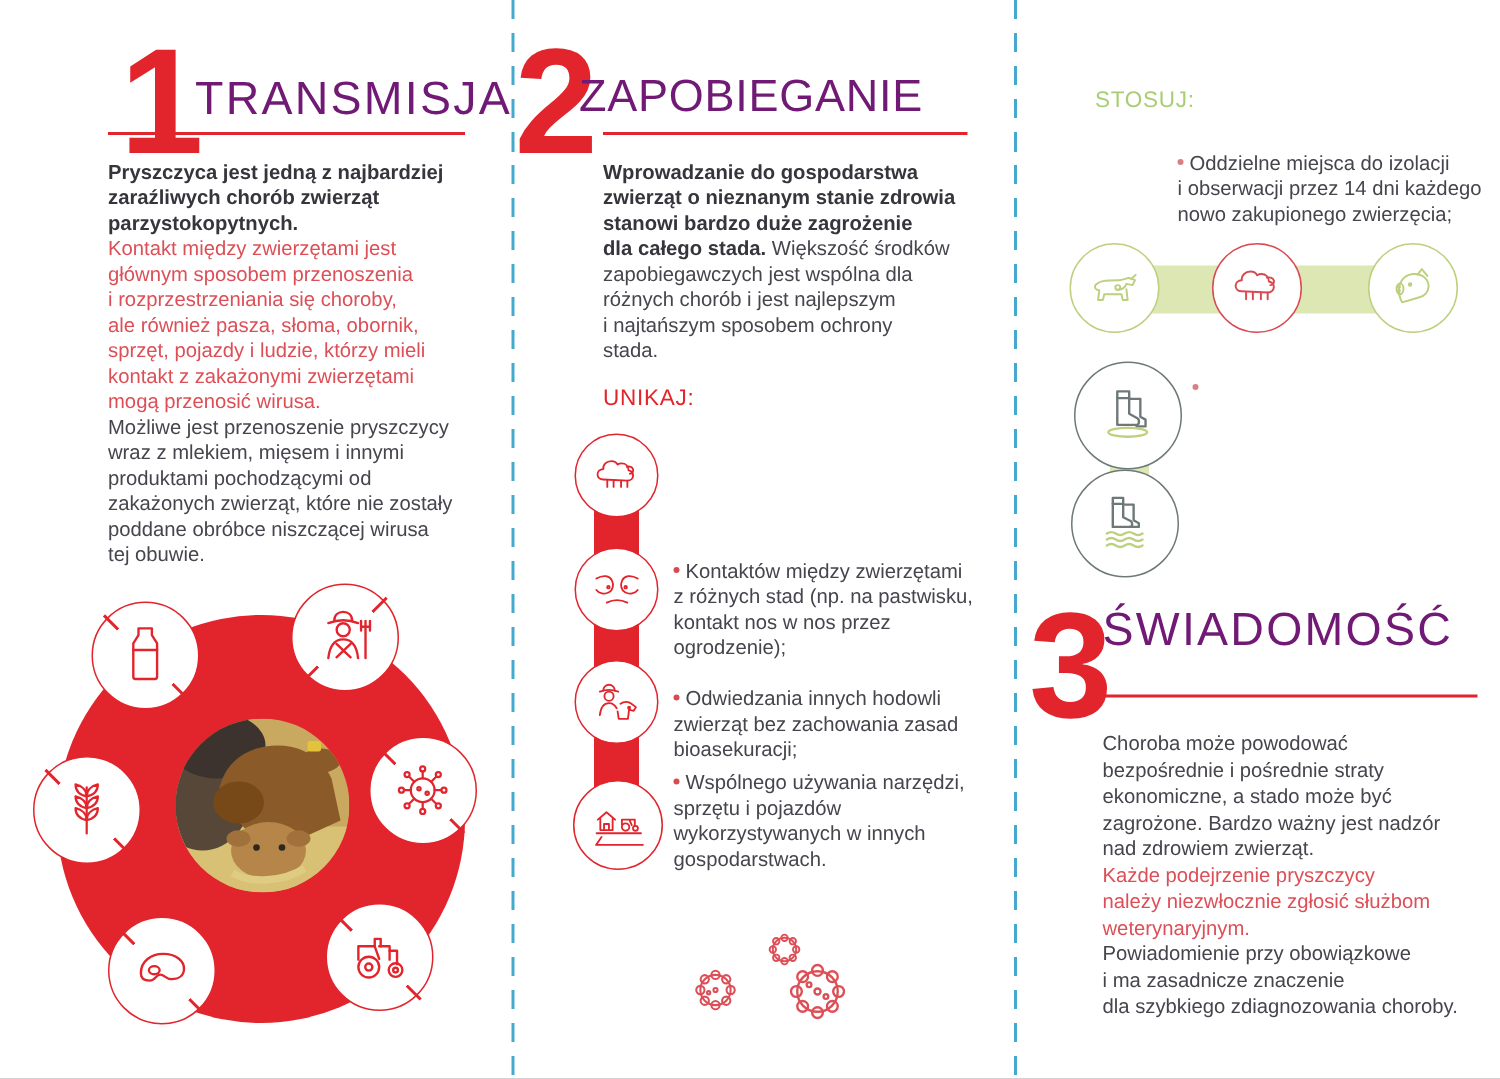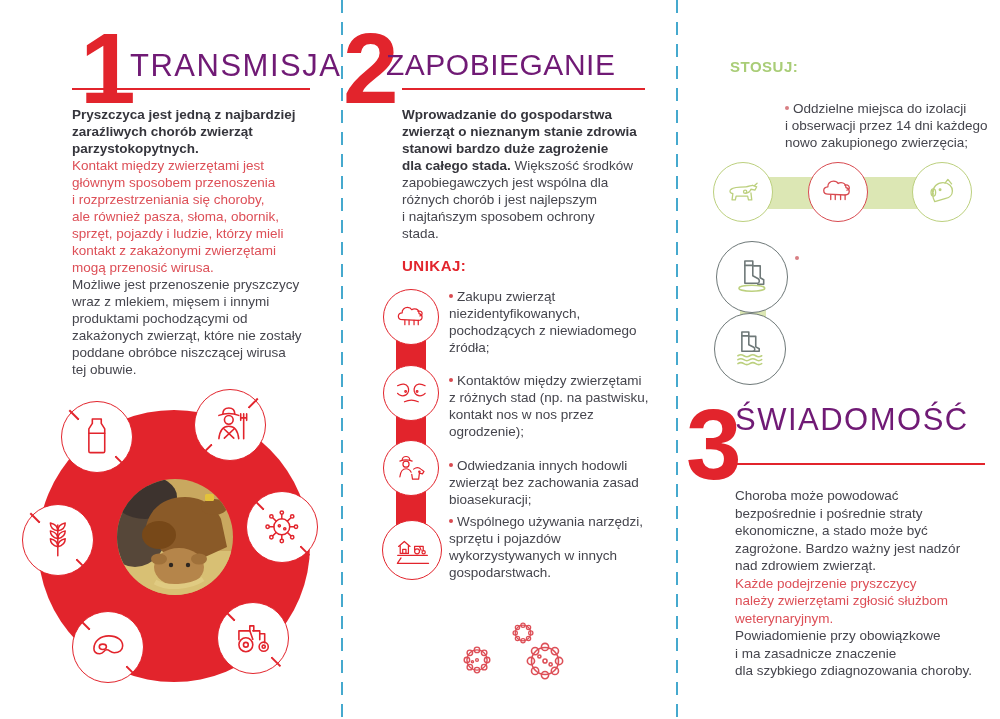--- a/index.html
+++ b/index.html
@@ -11,21 +11,21 @@
   body{font-family:"Liberation Sans",sans-serif;background:#888}
   #page{position:relative;width:1000px;height:719px;background:#fff;overflow:hidden}
   .abs{position:absolute}
   .pre{white-space:pre-line}
   .num{font-weight:bold;color:var(--red);font-size:100px;line-height:.92;letter-spacing:-2px}
   .htitle{color:#701a75;font-size:31px;letter-spacing:1.5px;line-height:1}
   .hline{height:2px;background:var(--red)}
   .body-txt{font-size:13.5px;line-height:17px;color:var(--dark)}
   .bold-dark{font-weight:bold;color:var(--darker)}
   .red-txt{color:var(--soft-red)}
-  .label{font-size:15px;font-weight:bold;letter-spacing:.5px}
+  .label{font-size:15px;font-weight:normal;letter-spacing:.5px}
   .label.red{color:var(--red)}
   .label.green{color:var(--green)}
   .bullet-item{font-size:13.5px;line-height:17px;color:var(--dark)}
   .dot{display:inline-block;width:4px;height:4px;border-radius:50%;margin:0 4px 2px 0;vertical-align:middle}
   .dot.r{background:#d84a50}
   .dot.p{background:#d87f84}
   .circ{position:absolute;border-radius:50%;background:#fff}
   .circ .ic{position:absolute;inset:0;display:flex;align-items:center;justify-content:center}
   .circ svg{width:68%;height:68%}
   .ring-red{border:1.5px solid var(--red);color:var(--red)}
@@ -231,24 +231,20 @@
         <path d="M8 20l7-6 7 6M10 19v9.5h10V19"></path>
         <path d="M13 28.5v-5h4v5"></path>
         <circle cx="30.5" cy="26" r="3"></circle>
           <circle cx="38.5" cy="27" r="2"></circle>
         <path d="M27.5 24v-4h6l2 4.5M33.5 20h4.5v5"></path>
         <path d="M7 31h36M11 34l-4.5 6.5h38"></path>
       </svg>
     </div>
   </div>
 
-  <div class="abs bullet-item" style="left:449px;top:288px;width:218px"><span class="dot r"></span><span class="pre">Zakupu zwierząt
-niezidentyfikowanych,
-pochodzących z niewiadomego
-źródła;</span></div>
   <div class="abs bullet-item" style="left:449px;top:372px;width:218px"><span class="dot r"></span><span class="pre">Kontaktów między zwierzętami
 z różnych stad (np. na pastwisku,
 kontakt nos w nos przez
 ogrodzenie);</span></div>
   <div class="abs bullet-item" style="left:449px;top:457px;width:218px"><span class="dot r"></span><span class="pre">Odwiedzania innych hodowli
 zwierząt bez zachowania zasad
 bioasekuracji;</span></div>
   <div class="abs bullet-item" style="left:449px;top:513px;width:218px"><span class="dot r"></span><span class="pre">Wspólnego używania narzędzi,
 sprzętu i pojazdów
 wykorzystywanych w innych
@@ -374,20 +370,20 @@
   <div class="abs htitle" style="left:735px;top:404px">ŚWIADOMOŚĆ</div>
   <div class="abs hline" style="left:735px;top:463px;width:250px"></div>
 
   <div class="abs body-txt" style="left:735px;top:487px;width:262px;line-height:17.5px">
     <p class="pre">Choroba może powodować
 bezpośrednie i pośrednie straty
 ekonomiczne, a stado może być
 zagrożone. Bardzo ważny jest nadzór
 nad zdrowiem zwierząt.</p>
     <p class="pre red-txt">Każde podejrzenie pryszczycy
-należy zwierzętami zgłosić służbom
+należy niezwłocznie zgłosić służbom
 weterynaryjnym.</p>
     <p class="pre">Powiadomienie przy obowiązkowe
 i ma zasadnicze znaczenie
 dla szybkiego zdiagnozowania choroby.</p>
   </div>
 
 </div>
 
 </body></html>

